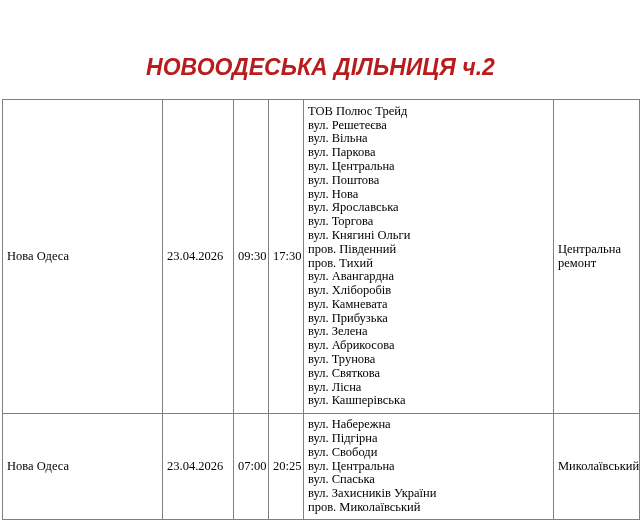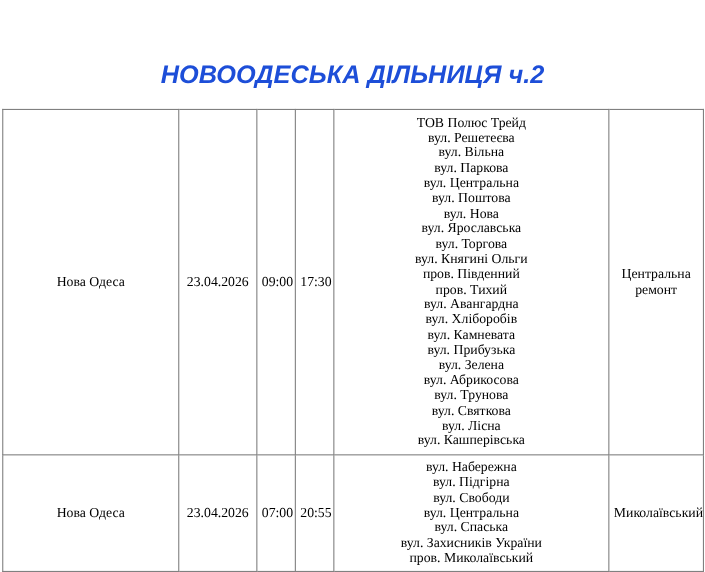--- a/index.html
+++ b/index.html
@@ -22,41 +22,40 @@
     position: absolute;
     top: 54px;
     left: 0;
     width: 100%;
     text-align: center;
     font-family: "Liberation Sans", sans-serif;
     font-weight: 700;
     font-style: italic;
     font-size: 23px;
     letter-spacing: 0px;
-    color: #1d4ed8;
+    color: #b91c1c;
     white-space: nowrap;
   }
   table.schedule {
     position: absolute;
     top: 99px;
     left: 2px;
     width: 637px;
     border-collapse: collapse;
     table-layout: fixed;
     font-family: "Liberation Serif", serif;
     font-size: 12.5px;
     color: #000000;
   }
   table.schedule td {
     border: 1px solid #808080;
     padding: 2px 4px;
     vertical-align: middle;
     line-height: 13.8px;
     overflow: hidden;
-    text-align: center;
   }
   td.streets-cell {
     vertical-align: top;
     padding-top: 3px;
     white-space: pre-line;
   }
   td.loc-cell, td.date-cell, td.type-cell {
     text-align: left;
   }
   td.time-cell {
@@ -80,21 +79,21 @@
       <col style="width:71px">
       <col style="width:35px">
       <col style="width:35px">
       <col style="width:250px">
       <col style="width:86px">
     </colgroup>
     <tbody>
       <tr class="row-1">
         <td class="loc-cell">Нова Одеса</td>
         <td class="date-cell">23.04.2026</td>
-        <td class="time-cell">09:00</td>
+        <td class="time-cell">09:30</td>
         <td class="time-cell">17:30</td>
         <td class="streets-cell">ТОВ Полюс Трейд
 вул. Решетеєва
 вул. Вільна
 вул. Паркова
 вул. Центральна
 вул. Поштова
 вул. Нова
 вул. Ярославська
 вул. Торгова
@@ -110,21 +109,21 @@
 вул. Трунова
 вул. Святкова
 вул. Лісна
 вул. Кашперівська</td>
         <td class="type-cell">Центральна ремонт</td>
       </tr>
       <tr class="row-2">
         <td class="loc-cell">Нова Одеса</td>
         <td class="date-cell">23.04.2026</td>
         <td class="time-cell">07:00</td>
-        <td class="time-cell">20:55</td>
+        <td class="time-cell">20:25</td>
         <td class="streets-cell">вул. Набережна
 вул. Підгірна
 вул. Свободи
 вул. Центральна
 вул. Спаська
 вул. Захисників України
 пров. Миколаївський</td>
         <td class="type-cell">Миколаївський</td>
       </tr>
     </tbody>

